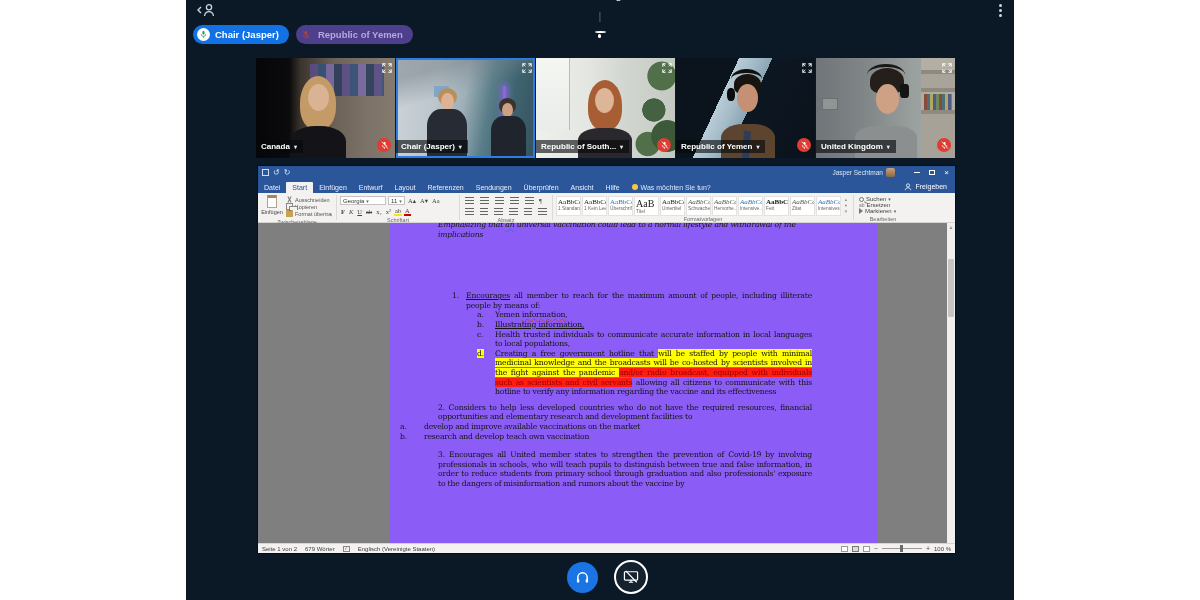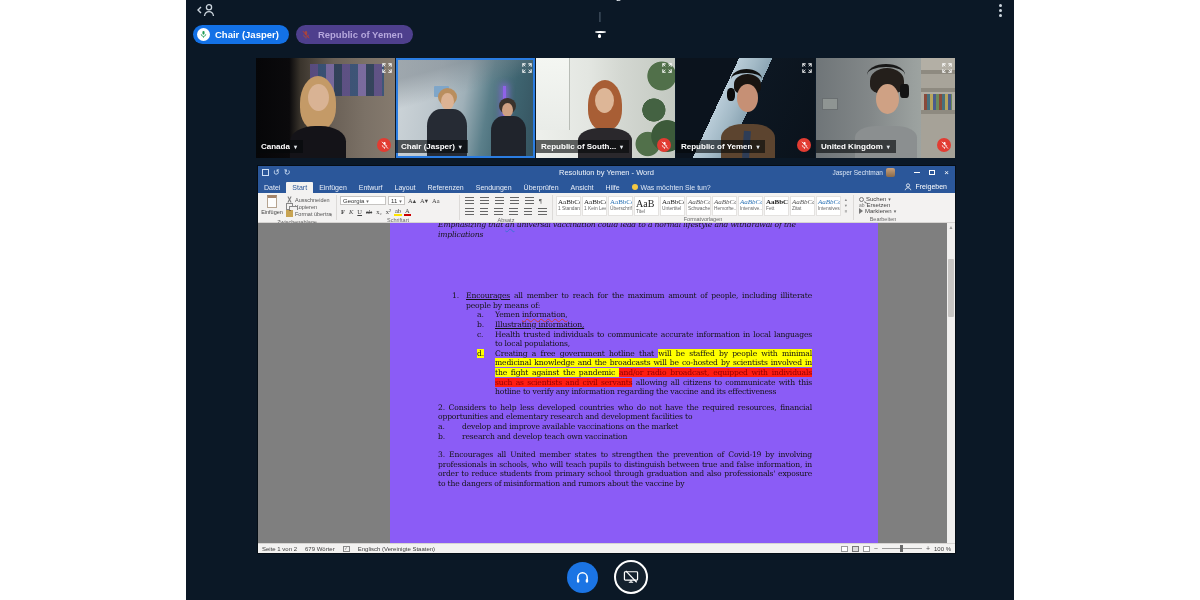--- a/index.html
+++ b/index.html
@@ -151,21 +151,21 @@
   .scrollv{position:absolute;right:0;top:0;bottom:0;width:8px;background:#f0efee;display:flex;flex-direction:column;align-items:center;}
   .scrollv .arr{font-size:5px;color:#999;line-height:8px;}
   .thumbv{width:6px;height:58px;background:#c7c5c3;margin-top:28px;border-radius:1px;}
   .page{position:absolute;left:132px;top:0;width:488px;height:100%;background:#8b5cf6;
     padding:0 66px 0 10px;overflow:hidden;font-family:"DejaVu Serif","Liberation Serif",serif;color:#141414;}
   .page .p{position:relative;font-size:7.6px;line-height:9.6px;letter-spacing:-.15px;text-align:justify;}
   .p.clause{margin-left:38px;font-style:italic;margin-top:-3px;text-align:left;}
   .p.num{margin-left:66px;} .p.num .mk{position:absolute;left:-14px;text-decoration:none;}
   .p.sub{margin-left:95px;} .p.sub .mk{position:absolute;left:-18px;}
   .p.body{margin-left:38px;}
-  .p.tabline{margin-left:38px;text-align:left;} .p.tabline .mk-t{display:inline-block;width:24px;}
+  .p.tabline{text-align:left;} .p.tabline .mk-t{display:inline-block;width:24px;}
   .p.hang{margin-left:0;text-indent:38px;} .p.hang .gp{display:inline-block;width:19px;}
   .u-s{text-decoration:underline;}
   .u-wr{text-decoration:underline;text-decoration-style:wavy;text-decoration-color:#d33a2f;}
   .u-wb{text-decoration:underline;text-decoration-style:wavy;text-decoration-color:#3b6fd4;}
   .hl-y{background:#ffff00;}
   .hl-r{background:#ff1d12;color:#8f0000;}
   
   .statusbar{position:absolute;left:0;bottom:0;right:0;height:10px;background:#f3f2f1;border-top:1px solid #d6d4d2;
     display:flex;align-items:center;font-size:6px;color:#3c3c3c;padding:0 4px;gap:8px;}
   .sleft{display:flex;align-items:center;gap:8px;}
@@ -361,21 +361,20 @@
       </div>
     </div>
 
   <div class="word">
     <div class="wtitle">
       <span class="qat">
         <span class="qicon"></span>
         <span class="qundo">↺</span>
         <span class="qundo">↻</span>
       </span>
-      <span class="wtitle-text">Resolution by Yemen - Word</span>
       <span class="wuser">
         <span>Jasper Sechtman</span>
         <span class="avatar"></span>
       </span>
       <span class="wbtns">
         <span class="wmin"></span>
         <span class="wrest"></span>
         <span class="wclose">×</span>
       </span>
     </div>

